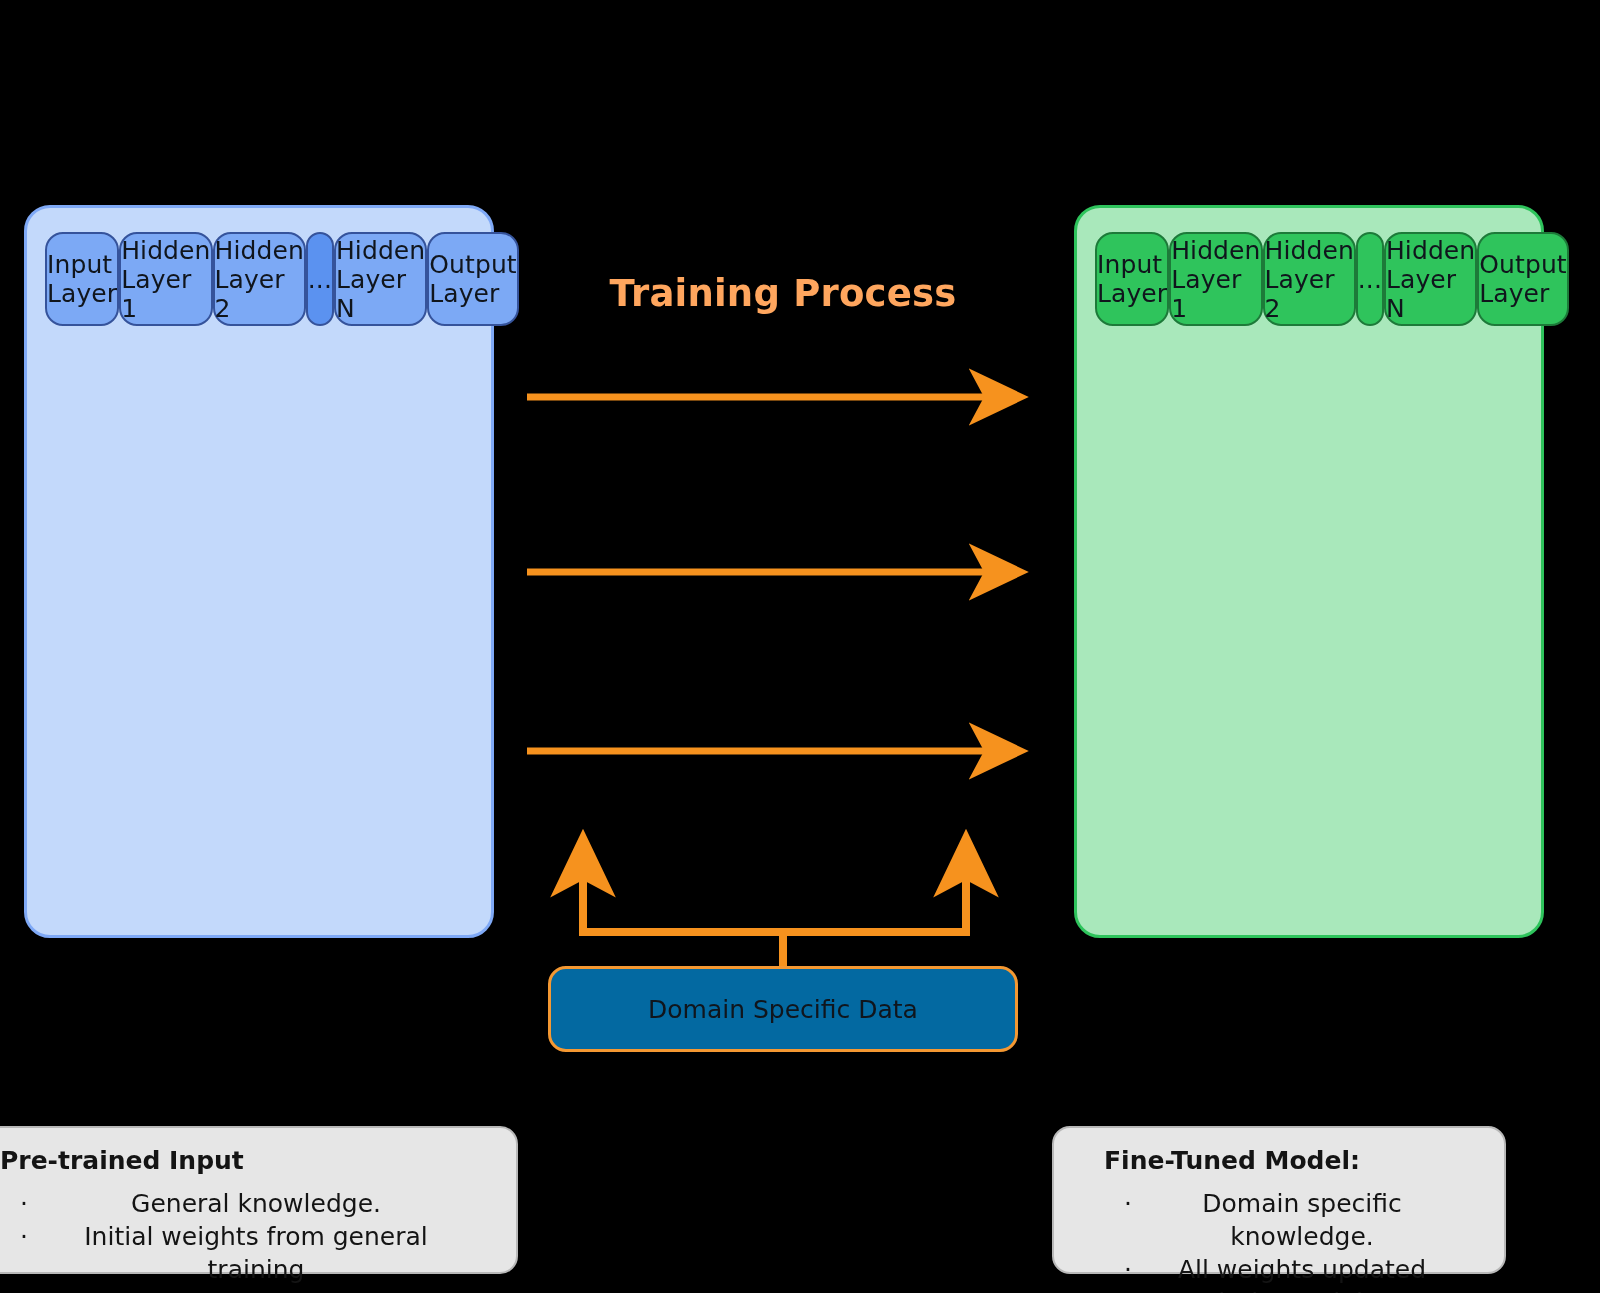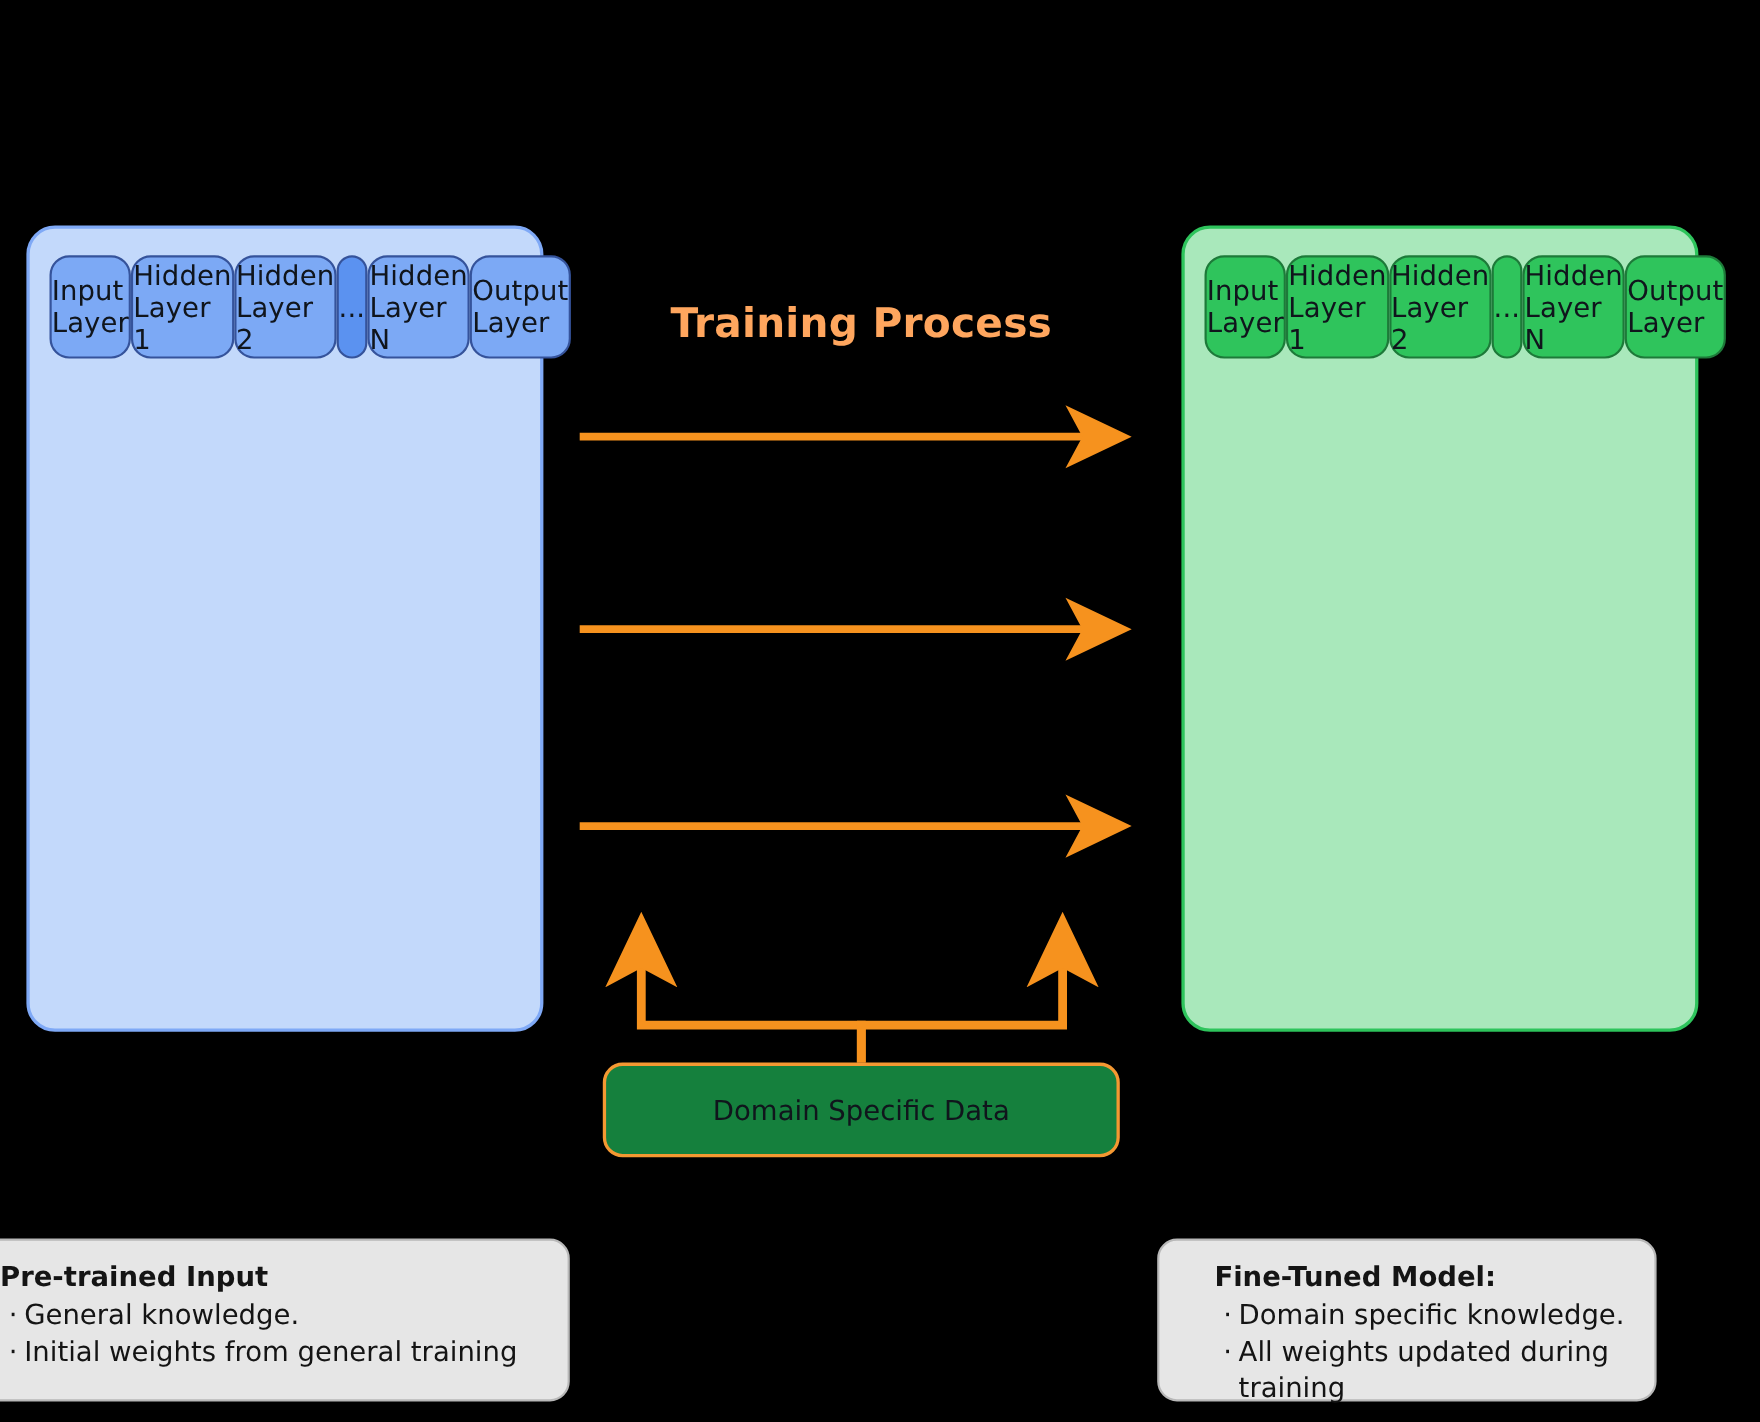--- a/index.html
+++ b/index.html
@@ -40,36 +40,36 @@
     position:absolute;left:500px;top:272px;width:566px;
     text-align:center;font-size:37px;font-weight:bold;
     color:#FFA65E;letter-spacing:.2px;
   }
 
   .arrowsvg{position:absolute;left:0;top:0;width:1600px;height:1293px;}
 
   
   .databox{
     position:absolute;left:548px;top:966px;width:470px;height:86px;
-    background:#15803d;border:3px solid #F49832;border-radius:18px;
+    background:#0369a1;border:3px solid #F49832;border-radius:18px;
     box-sizing:border-box;display:flex;align-items:center;justify-content:center;
     font-size:25px;color:#10151c;
   }
 
   
   .caption{
     position:absolute;background:#E6E6E6;border:2px solid #b8b8b8;
     border-radius:18px;box-sizing:border-box;padding:18px 26px;
     color:#141414;
   }
   .caption.left{left:-28px;top:1126px;width:546px;height:148px;text-align:left;}
   .caption.right{left:1052px;top:1126px;width:454px;height:148px;text-align:left;}
   .caption h4{margin:0 0 4px 0;font-size:25px;font-weight:bold;}
   .caption.right h4{margin-left:24px;}
-  .caption ul{margin:0;padding:0;list-style:none;}
+  .caption ul{margin:12px;padding:0;list-style:none;text-align:center;}
   .caption li{font-size:25px;line-height:1.32;padding-left:22px;position:relative;}
   .caption.right li{padding-left:46px;}
   .caption li::before{content:"·";position:absolute;left:8px;}
   .caption.right li::before{left:32px;}
 </style>
 </head>
 <body>
 
 <div class="stage">
 

